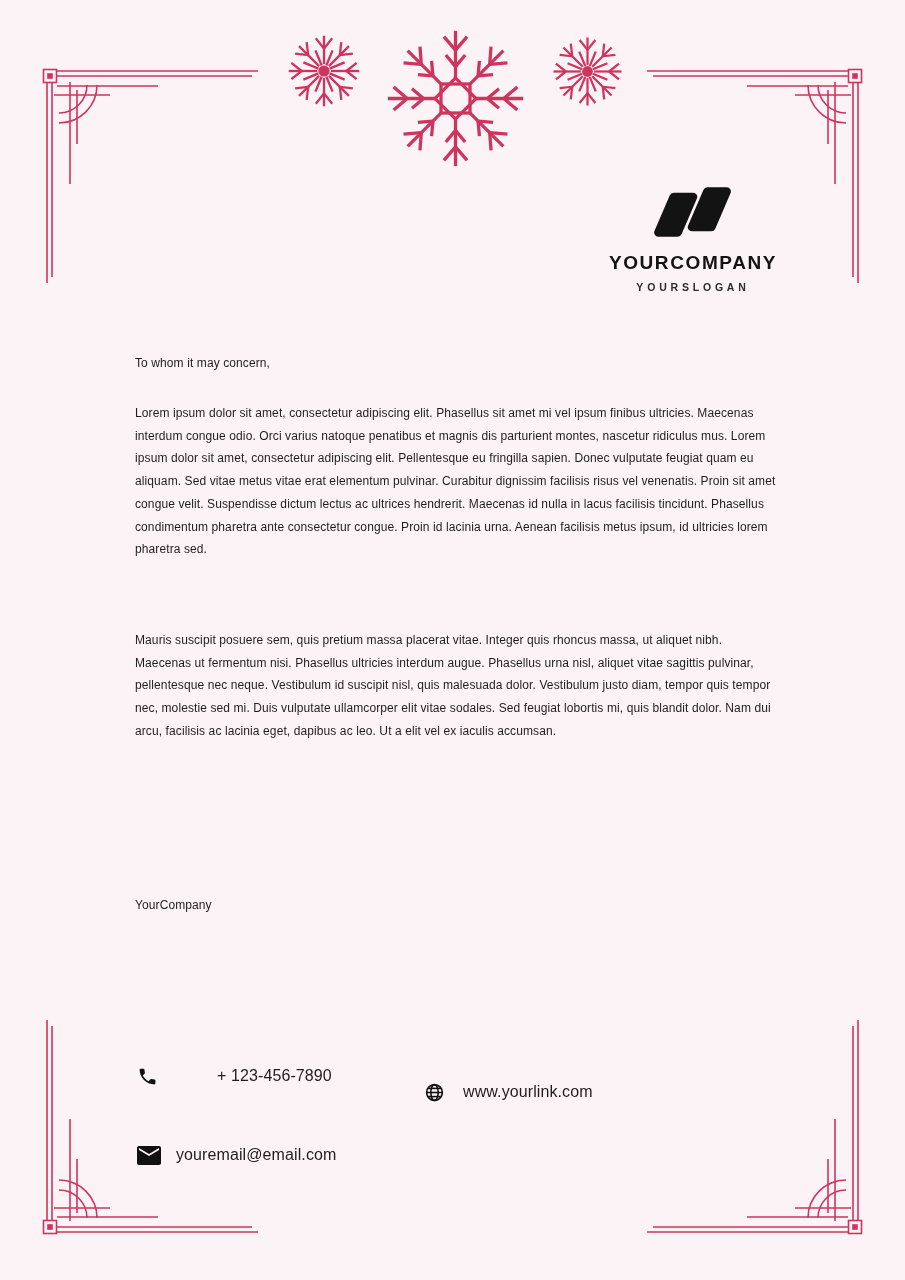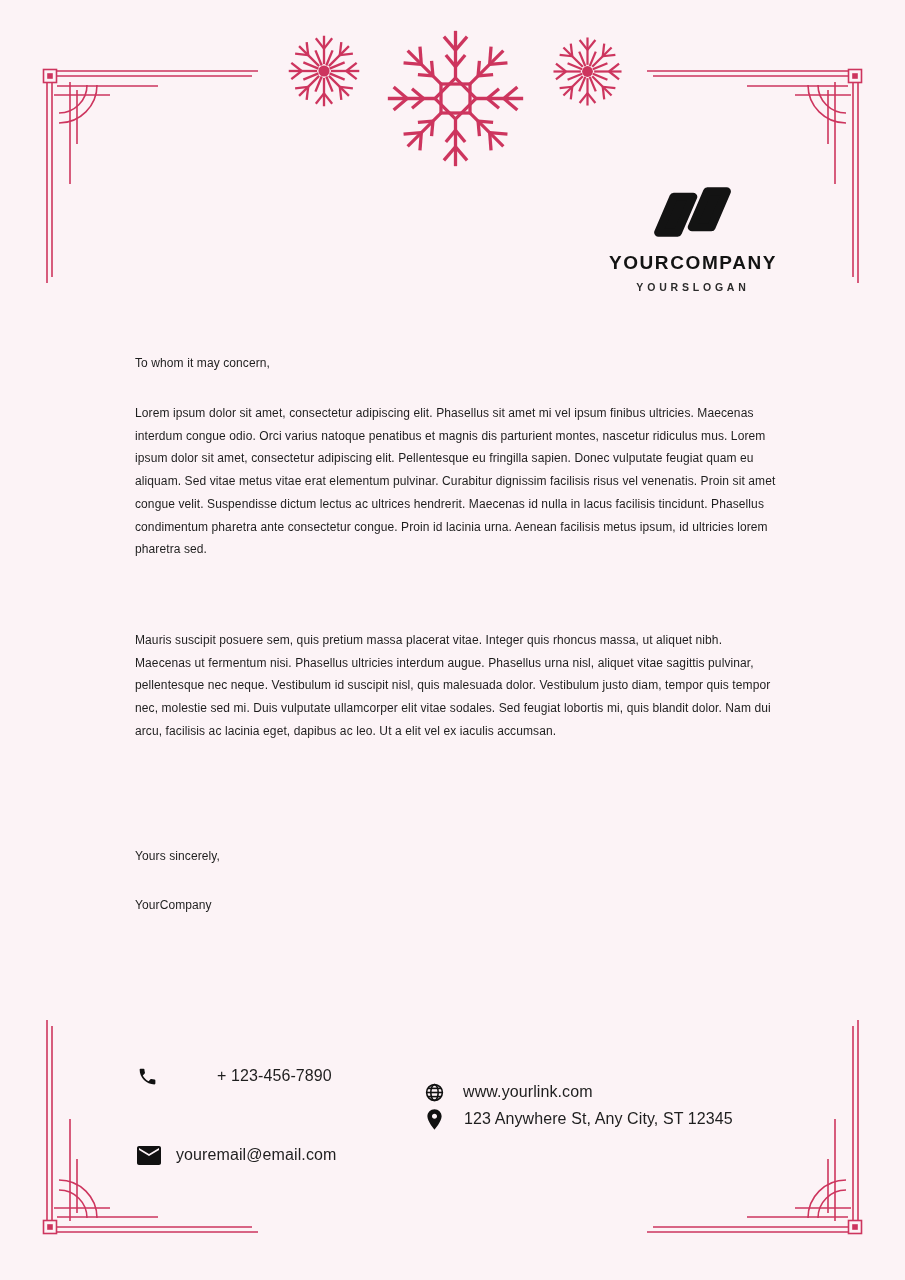--- a/index.html
+++ b/index.html
@@ -221,21 +221,20 @@
       <polygon points="14,52 30,12 50,12 34,52" stroke-width="9" stroke-linejoin="round"></polygon>
       <polygon points="49,46 65,6 85,6 69,46" stroke-width="9" stroke-linejoin="round"></polygon>
     </svg>
     <div class="company-name">YOURCOMPANY</div>
     <div class="company-slogan">YOURSLOGAN</div>
   </div>
 
   <p class="letter-block salutation">To whom it may concern,</p>
   <p class="letter-block para-1">Lorem ipsum dolor sit amet, consectetur adipiscing elit. Phasellus sit amet mi vel ipsum finibus ultricies. Maecenas interdum congue odio. Orci varius natoque penatibus et magnis dis parturient montes, nascetur ridiculus mus. Lorem ipsum dolor sit amet, consectetur adipiscing elit. Pellentesque eu fringilla sapien. Donec vulputate feugiat quam eu aliquam. Sed vitae metus vitae erat elementum pulvinar. Curabitur dignissim facilisis risus vel venenatis. Proin sit amet congue velit. Suspendisse dictum lectus ac ultrices hendrerit. Maecenas id nulla in lacus facilisis tincidunt. Phasellus condimentum pharetra ante consectetur congue. Proin id lacinia urna. Aenean facilisis metus ipsum, id ultricies lorem pharetra sed.</p>
   <p class="letter-block para-2">Mauris suscipit posuere sem, quis pretium massa placerat vitae. Integer quis rhoncus massa, ut aliquet nibh. Maecenas ut fermentum nisi. Phasellus ultricies interdum augue. Phasellus urna nisl, aliquet vitae sagittis pulvinar, pellentesque nec neque. Vestibulum id suscipit nisl, quis malesuada dolor. Vestibulum justo diam, tempor quis tempor nec, molestie sed mi. Duis vulputate ullamcorper elit vitae sodales. Sed feugiat lobortis mi, quis blandit dolor. Nam dui arcu, facilisis ac lacinia eget, dapibus ac leo. Ut a elit vel ex iaculis accumsan.</p>
-  <p class="letter-block closing">Yours sincerely,</p>
   <p class="letter-block signature">YourCompany</p>
 
   <div class="contact-item contact-phone">
     <span class="cicon">
       <svg width="21" height="21" viewBox="0 0 24 24">
           <path class="fillic" d="M6.62 10.79c1.44 2.83 3.76 5.14 6.59 6.59l2.2-2.2c.27-.27.67-.36 1.02-.24 1.12.37 2.33.57 3.57.57.55 0 1 .45 1 1V20c0 .55-.45 1-1 1-9.39 0-17-7.61-17-17 0-.55.45-1 1-1h3.5c.55 0 1 .45 1 1 0 1.25.2 2.45.57 3.57.11.35.03.74-.25 1.02l-2.2 2.2z"></path>
         </svg>
     </span>
     <span>+ 123-456-7890</span>
   </div>
@@ -257,22 +256,14 @@
 
   <div class="contact-item contact-email">
     <span class="cicon">
       <svg width="24" height="19" viewBox="0 0 24 19">
           <path class="fillic" d="M22 0H2C.9 0 .01.9.01 2L0 17c0 1.1.9 2 2 2h20c1.1 0 2-.9 2-2V2c0-1.1-.9-2-2-2zm0 4l-10 6L2 4V2l10 6 10-6v2z"></path>
         </svg>
     </span>
     <span>youremail@email.com</span>
   </div>
 
-  <div class="contact-item contact-address">
-    <span class="cicon">
-      <svg width="19" height="23" viewBox="0 0 24 28">
-          <path class="fillic" d="M12 1C7.03 1 3 5.03 3 10c0 6.75 9 17 9 17s9-10.25 9-17c0-4.97-4.03-9-9-9zm0 12.2c-1.77 0-3.2-1.43-3.2-3.2S10.23 6.8 12 6.8s3.2 1.43 3.2 3.2-1.43 3.2-3.2 3.2z"></path>
-        </svg>
-    </span>
-    <span>123 Anywhere St, Any City, ST 12345</span>
-  </div>
 
 </div>
 
 </body></html>

